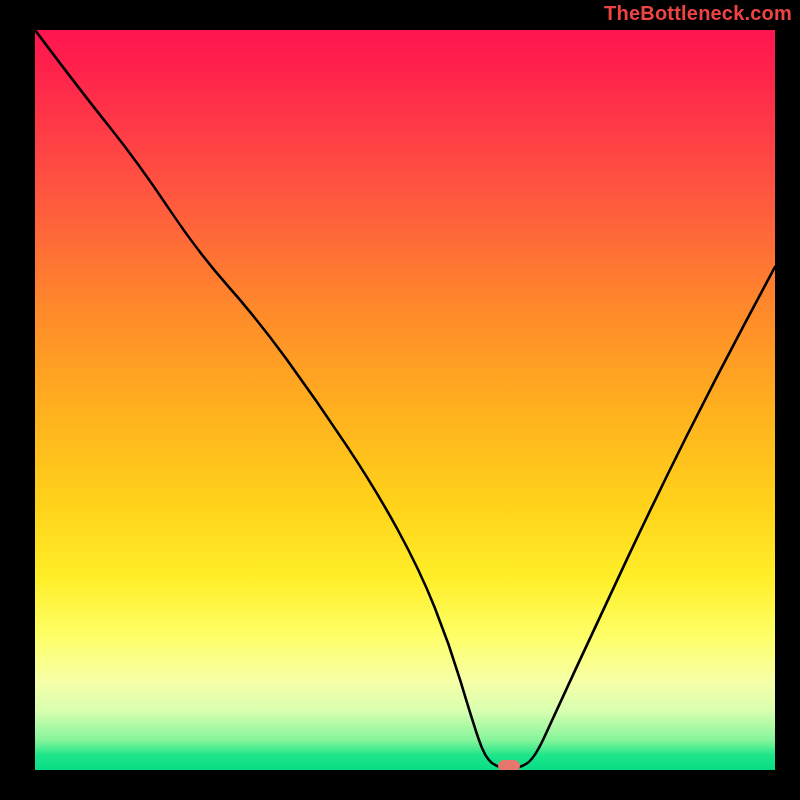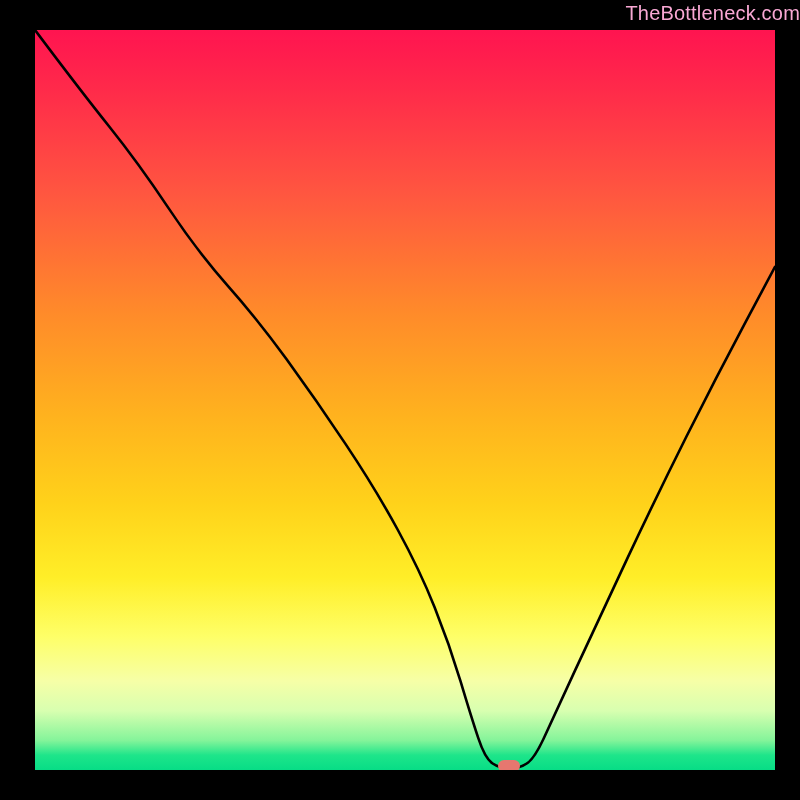--- a/index.html
+++ b/index.html
@@ -12,24 +12,24 @@
   }
   .frame {
     position: relative;
     width: 800px;
     height: 800px;
     background: #000;
   }
   .watermark {
     position: absolute;
     top: 2px;
-    right: 0;
-    color: #f9a8d4;
+    right: 8px;
+    color: #ef4444;
     font-size: 20px;
-    font-weight: 400;
+    font-weight: 700;
     letter-spacing: 0.2px;
   }
   .plot {
     position: absolute;
     left: 35px;
     top: 30px;
     width: 740px;
     height: 740px;
     overflow: hidden;
   }

